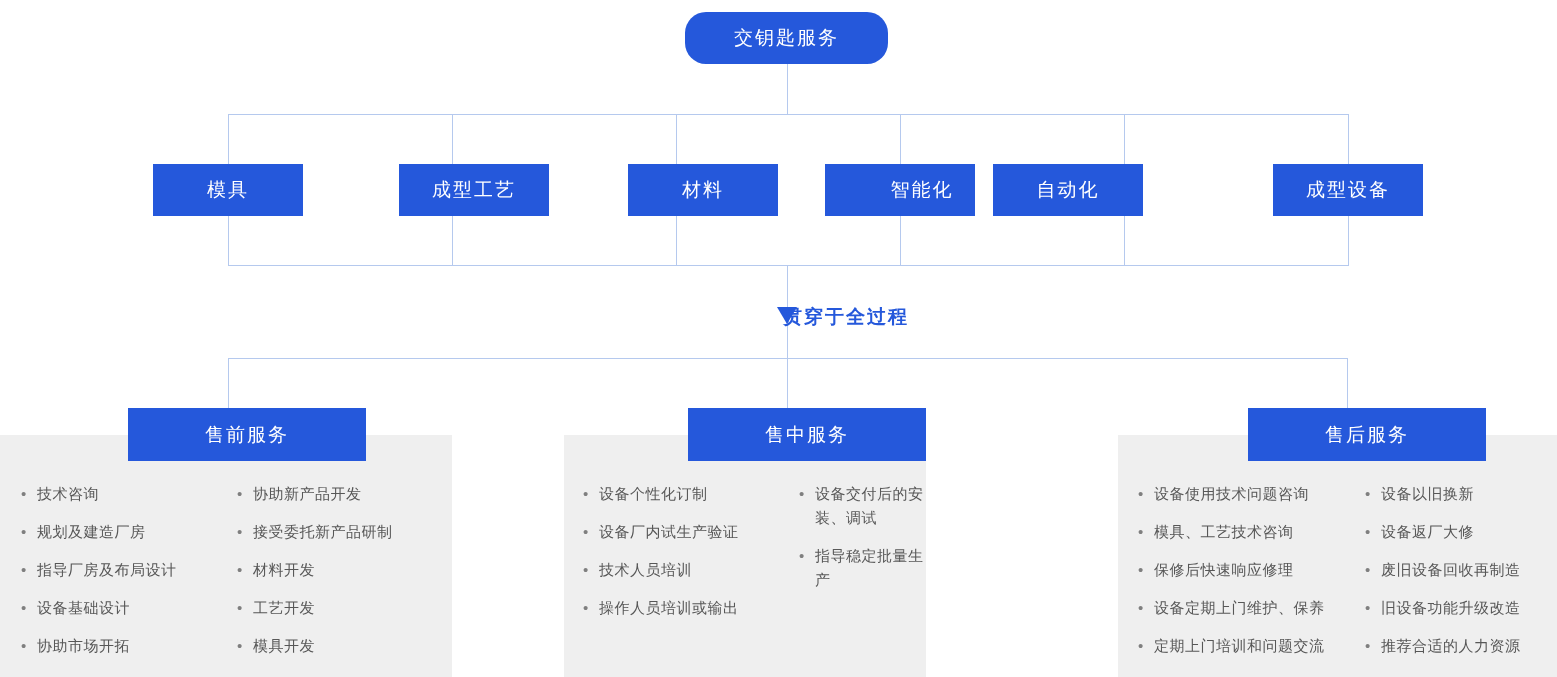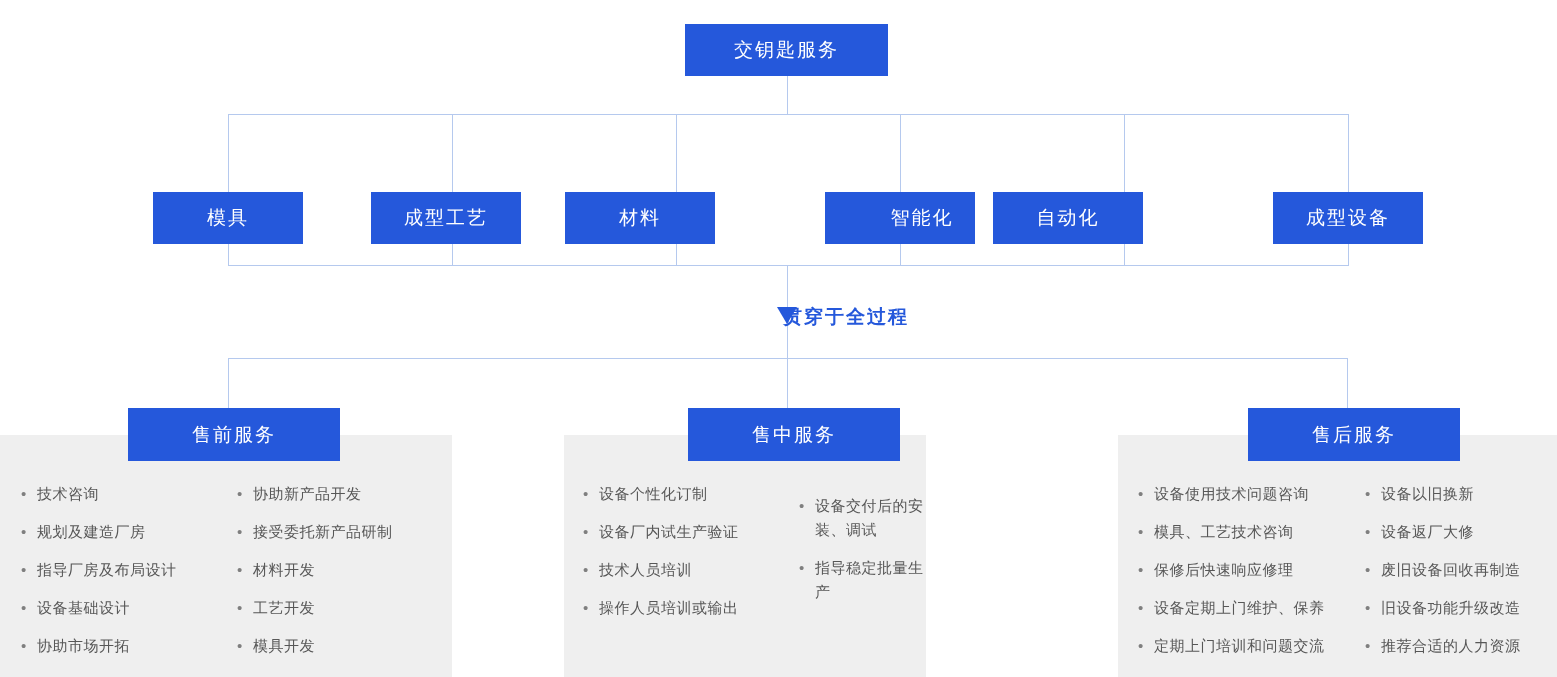--- a/index.html
+++ b/index.html
@@ -25,29 +25,29 @@
     background: var(--primary);
     color: #ffffff;
     display: flex;
     align-items: center;
     justify-content: center;
     font-size: 19px;
     font-weight: 500;
     letter-spacing: 2px;
     z-index: 3;
   }
-  .root-box { left: 685px; top: 24px; width: 203px; height: 52px; }
-  .l2-box { position: absolute; top: 164px; width: 150px; height: 52px; margin-top: 28px; }
+  .root-box { left: 685px; top: 12px; width: 203px; height: 52px; border-radius: 21px; }
+  .l2-box { position: absolute; top: 164px; width: 150px; height: 52px; }
   .level2 .l2-box:nth-of-type(1) { left: 153px; }
-  .level2 .l2-box:nth-of-type(2) { left: 371px; }
-  .level2 .l2-box:nth-of-type(3) { left: 565px; }
+  .level2 .l2-box:nth-of-type(2) { left: 399px; }
+  .level2 .l2-box:nth-of-type(3) { left: 628px; }
   .level2 .l2-box:nth-of-type(4) { left: 825px; padding-left: 44px; }
   .level2 .l2-box:nth-of-type(5) { left: 993px; }
   .level2 .l2-box:nth-of-type(6) { left: 1273px; }
-  .section-box { top: 408px; width: 212px; height: 53px; }
+  .section-box { top: 408px; width: 238px; height: 53px; }
   #box-pre  { left: 128px; }
   #box-mid  { left: 688px; }
   #box-post { left: 1248px; }
   .arrow-down {
     position: absolute;
     left: 777px; top: 307px;
     width: 0; height: 0;
     border-left: 10px solid transparent;
     border-right: 10px solid transparent;
     border-top: 17px solid var(--primary);
@@ -90,21 +90,21 @@
   ul.items li::before {
     content: "\2022";
     position: absolute;
     left: -16px;
     top: 0;
     color: var(--bullet);
   }
   #panel-pre  .col1 { left: 37px; }
   #panel-pre  .col2 { left: 253px; }
   #panel-mid  .col1 { left: 35px; }
-  #panel-mid  .col2 { left: 251px; margin-top: 12px; }
+  #panel-mid  .col2 { left: 251px; }
   #panel-post .col1 { left: 36px; }
   #panel-post .col2 { left: 263px; }
 </style>
 </head>
 <body>
 
 <div class="stage">
 
   <div class="line" style="left:787px; top:60px; width:1px; height:54px;"></div>
   <div class="line" style="left:228px; top:114px; width:1121px; height:1px;"></div>

